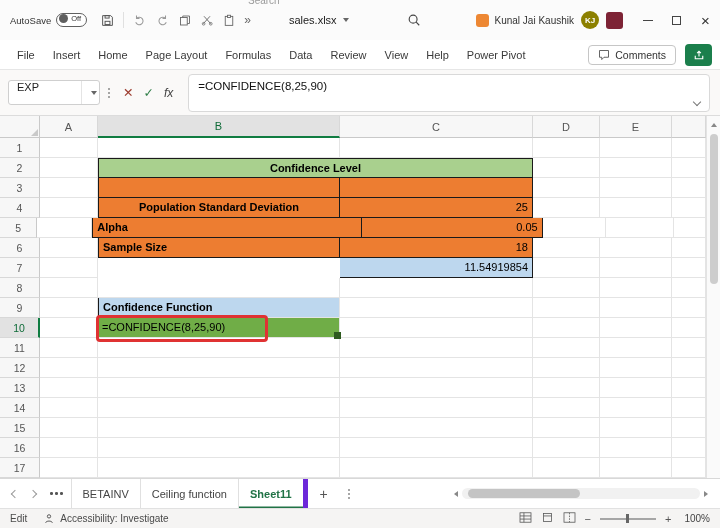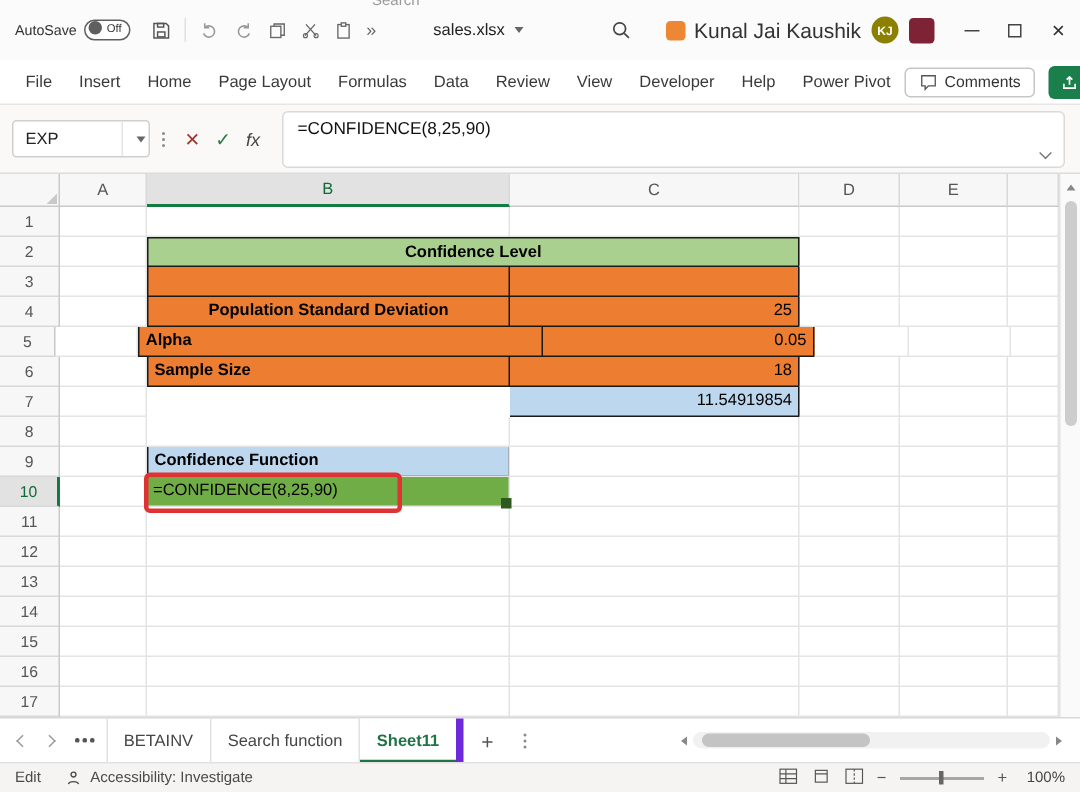--- a/index.html
+++ b/index.html
@@ -15,38 +15,38 @@
   .knob{width:9px;height:9px;border-radius:50%;background:#5f5f5f;margin-right:3px}
   .toggle-state{font-size:7.5px;color:#333}
   .qicon{margin:0 5px;display:flex;align-items:center;color:#666}
   .tb-sep{width:1px;height:16px;background:#e0e0e0;margin:0 4px}
   .more-chev{color:#666;font-size:12px;margin:0 4px}
   .filename-box{display:flex;align-items:center;margin-left:34px;font-size:11px;color:#222}
   .tri-down{width:0;height:0;border-left:3.5px solid transparent;border-right:3.5px solid transparent;border-top:4px solid #666;margin-left:6px}
   .search-btn{margin-left:58px;display:flex;align-items:center}
   .tb-right{margin-left:auto;display:flex;align-items:center;height:40px}
   .org-icon{width:13px;height:13px;background:#ed8733;border-radius:3px;margin-right:6px}
-  .user-name{font-size:14px;color:#333;margin-right:7px;white-space:nowrap}
+  .user-name{font-size:10px;color:#333;margin-right:7px;white-space:nowrap}
   .avatar{width:18px;height:18px;border-radius:50%;background:#8c8000;color:#fff;font-size:8px;font-weight:bold;display:flex;align-items:center;justify-content:center;margin-right:7px}
   .maroon-icon{width:17px;height:17px;background:#7d2335;border-radius:3px;margin-right:10px}
   .wbtn{width:29px;height:40px;display:flex;align-items:center;justify-content:center;color:#333}
   .min-bar{width:10px;height:1px;background:#444}
   .max-box{width:9px;height:9px;border:1px solid #444}
   .close-x{font-size:15px;line-height:1;color:#333}
 
   
   .ribbon{height:30px;display:flex;align-items:center;padding:0 8px 0 8px;border-bottom:1px solid #e6e6e6;flex:0 0 auto;background:#fff}
   .rtab{padding:0 9px;font-size:11px;color:#3a3a3a;height:30px;line-height:30px;white-space:nowrap}
   .ribbon-right{margin-left:auto;display:flex;align-items:center}
   .comments-btn{display:flex;align-items:center;gap:5px;border:1px solid #c6c6c6;border-radius:4px;padding:3px 9px;font-size:10.5px;color:#333;margin-right:9px;background:#fff}
   .share-btn{width:27px;height:22px;background:#1b7f4c;border-radius:4px;display:flex;align-items:center;justify-content:center}
 
   
   .fbar{height:46px;display:flex;align-items:center;padding:0 10px 0 8px;background:#faf9f8;border-bottom:1px solid #dcdcdc;flex:0 0 auto}
-  .namebox{width:92px;height:25px;background:#fff;border:1px solid #cfcfcf;border-radius:3px;display:flex;align-items:center;font-size:11px;color:#222;padding-left:8px}
+  .namebox{width:92px;height:25px;background:#fff;border:1px solid #cfcfcf;border-radius:3px;display:flex;font-size:11px;color:#222;padding-left:8px}
   .namebox-dd{margin-left:auto;width:18px;height:100%;border-left:1px solid #e4e4e4;display:flex;align-items:center;justify-content:center}
   .vdots{display:inline-flex;flex-direction:column;gap:2px;margin:0 8px}
   .vdots i{width:2px;height:2px;background:#8a8a8a;border-radius:50%}
   .fbtn{margin:0 5px;font-size:12px;display:flex;align-items:center}
   .fx-x{color:#9c3b2e;font-size:12.5px}
   .fx-check{color:#2e7d46;font-size:12.5px}
   .fx-fx{font-style:italic;color:#444;font-size:12px}
   .formula-box{flex:1;height:38px;background:#fff;border:1px solid #d9d9d9;border-radius:4px;margin-left:10px;font-size:11.5px;color:#111;padding:4px 9px;position:relative;line-height:14px}
   .fb-chevron{position:absolute;right:9px;bottom:6px;width:6px;height:6px;border-right:1.5px solid #777;border-bottom:1.5px solid #777;transform:rotate(45deg)}
 
@@ -180,21 +180,20 @@
   <div class="ribbon">
     <div style="display:flex">
         <div class="rtab">File</div>
         <div class="rtab">Insert</div>
         <div class="rtab">Home</div>
         <div class="rtab">Page Layout</div>
         <div class="rtab">Formulas</div>
         <div class="rtab">Data</div>
         <div class="rtab">Review</div>
         <div class="rtab">View</div>
-        <div class="rtab">Developer</div>
         <div class="rtab">Help</div>
         <div class="rtab">Power Pivot</div>
       </div>
     <div class="ribbon-right">
       <span class="comments-btn">
         <svg width="12" height="12" viewBox="0 0 16 16">
             <path d="M2 2h12v9H8l-3 3v-3H2z" fill="none" stroke="#555" stroke-width="1.2"></path>
           </svg>
         <span>Comments</span>
       </span>
@@ -411,21 +410,21 @@
     <span class="snav">
         <span class="chev right"></span>
       </span>
     <span class="hdots">
         <i></i>
         <i></i>
         <i></i>
       </span>
     <span style="display:flex">
         <div class="stab">BETAINV</div>
-        <div class="stab">Search function</div>
+        <div class="stab">Ceiling function</div>
         <div class="stab active">Sheet11</div>
       </span>
     <span class="sadd">+</span>
     <span class="vdots">
         <i></i>
         <i></i>
         <i></i>
       </span>
     <span class="hscroll">
       <span class="hs-arrow">

